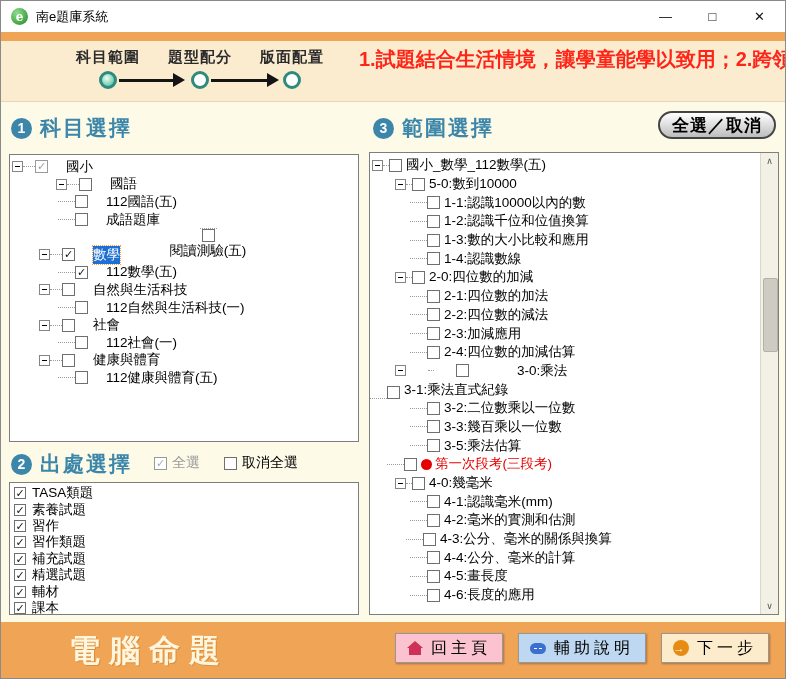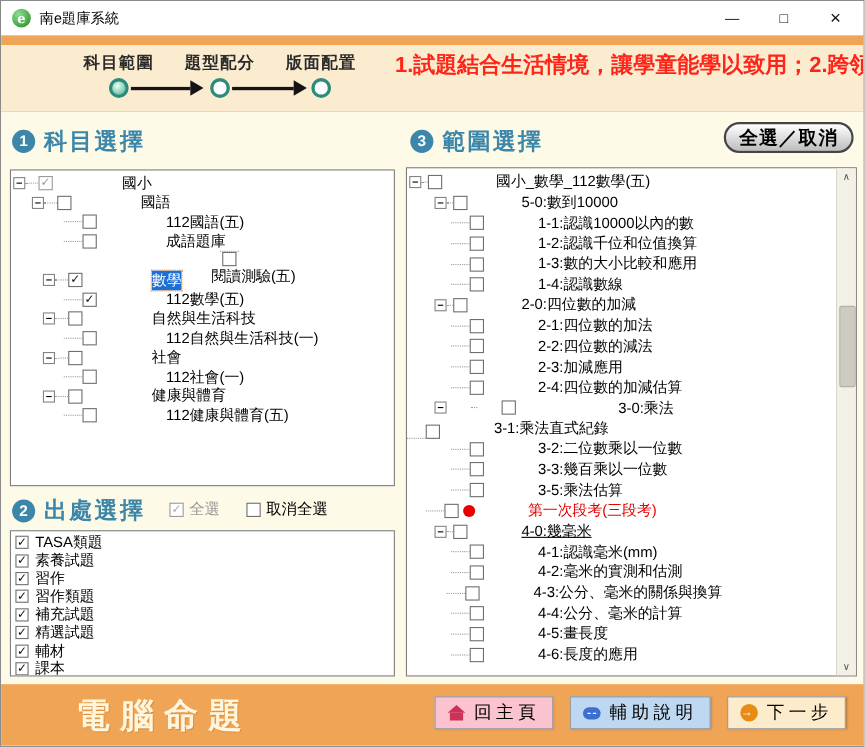--- a/index.html
+++ b/index.html
@@ -39,21 +39,21 @@
   
   .tree-row{display:flex;align-items:center;white-space:nowrap;}
   .expand-box{width:11px;height:11px;box-sizing:border-box;border:1px solid #848484;background:#fff;
     display:flex;align-items:center;justify-content:center;flex:0 0 auto;}
   .minus{width:5px;height:1px;background:#000;}
   .hguide{height:0;border-top:1px dotted #9b9b9b;flex:0 0 auto;}
   .tree-check{width:13px;height:13px;box-sizing:border-box;border:1px solid #6f6f6f;background:#fff;flex:0 0 auto;
     font-size:11px;line-height:11px;text-align:center;font-weight:bold;color:#111;}
   .tree-check.ck-gray{color:#9c9c9c;border-color:#9a9a9a;}
   .label-gap{flex:0 0 auto;}
-  .tree-label{font-size:13.5px;color:#000;margin-left:45px;}
+  .tree-label{font-size:13.5px;color:#000;}
   .tree-label.selected{background:#1c6fd4;color:#fff;outline:1px dotted #ff9c33;}
   .red-dot{width:11px;height:11px;border-radius:50%;background:#e60000;margin-right:3px;flex:0 0 auto;}
   
   .src-check{width:13px;height:13px;box-sizing:border-box;border:1px solid #6f6f6f;background:#fff;
     font-size:11px;line-height:11px;text-align:center;font-weight:bold;color:#111;flex:0 0 auto;}
   .src-check.disabled{color:#a9a9a9;border-color:#9a9a9a;}
   .src-opt{position:absolute;display:flex;align-items:center;gap:5px;font-size:14px;}
   .src-opt .lbl{color:#000;}
   .src-opt.disabled .lbl{color:#9a9a9a;}
   .list-row{display:flex;align-items:center;height:16.4px;gap:6px;}
@@ -130,21 +130,21 @@
     <div class="box" id="subject-tree">
         <div class="tree-row" style="height: 17.6px; padding-left: 2px;">
           <span class="expand-box">
             <span class="minus"></span>
           </span>
           <span class="hguide" style="width: 12px;"></span>
           <span class="tree-check ck-gray">✓</span>
           <span class="label-gap" style="width: 18px;"></span>
           <span class="tree-label">國小</span>
         </div>
-        <div class="tree-row" style="height: 17.6px; padding-left: 19px;">
+        <div class="tree-row" style="height: 17.6px; padding-left: 46px;">
           <span class="expand-box">
             <span class="minus"></span>
           </span>
           <span class="hguide" style="width: 12px;"></span>
           <span class="tree-check"></span>
           <span class="label-gap" style="width: 18px;"></span>
           <span class="tree-label">國語</span>
         </div>
         <div class="tree-row" style="height: 17.6px; padding-left: 48px;">
           <span class="hguide" style="width: 17px;"></span>
@@ -392,21 +392,21 @@
           <span class="label-gap" style="width: 4px;"></span>
           <span class="tree-label">3-5:乘法估算</span>
         </div>
         <div class="tree-row" style="height: 18.7px; padding-left: 17px;">
           <span class="hguide" style="width: 17px;"></span>
           <span class="tree-check"></span>
           <span class="label-gap" style="width: 4px;"></span>
           <span class="red-dot"></span>
           <span class="tree-label" style="color: rgb(230, 0, 0);">第一次段考(三段考)</span>
         </div>
-        <div class="tree-row" style="height: 18.7px; padding-left: 25px; text-decoration: underline;">
+        <div class="tree-row" style="height: 18.7px; padding-left: 25px;">
           <span class="expand-box">
             <span class="minus"></span>
           </span>
           <span class="hguide" style="width: 6px;"></span>
           <span class="tree-check"></span>
           <span class="label-gap" style="width: 4px;"></span>
           <span class="tree-label">4-0:幾毫米</span>
         </div>
         <div class="tree-row" style="height: 18.7px; padding-left: 40px;">
           <span class="hguide" style="width: 17px;"></span>

